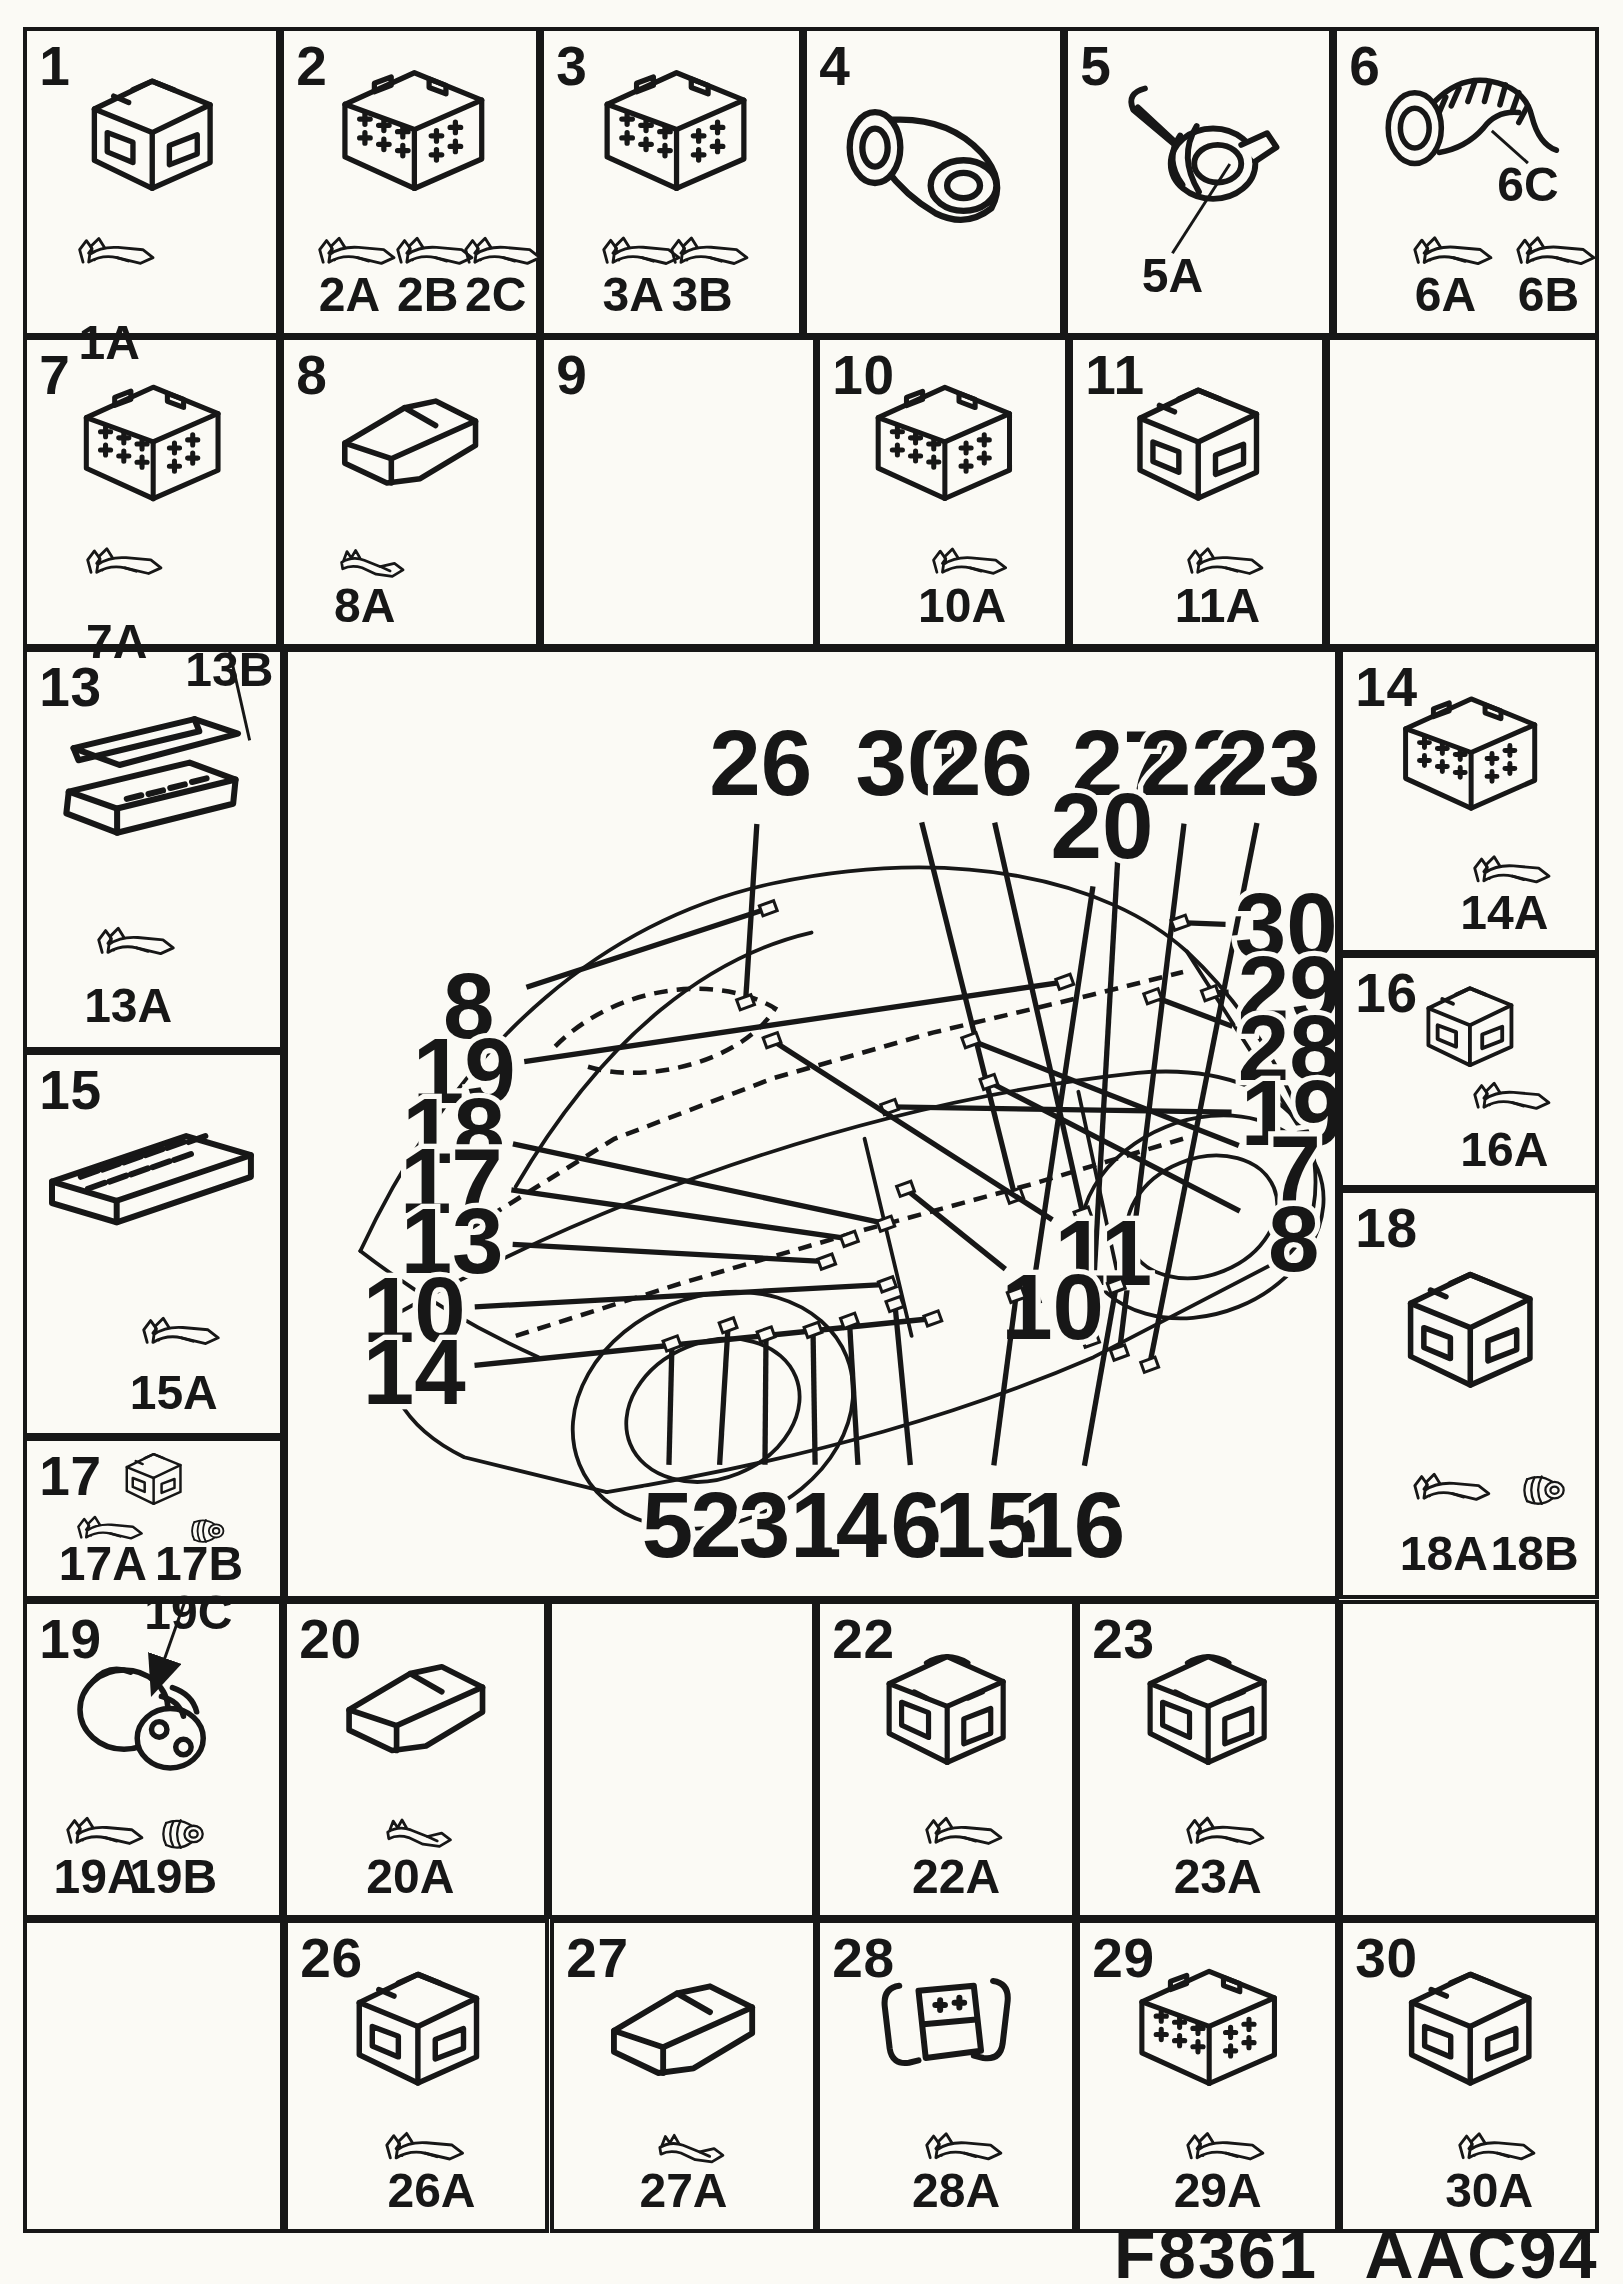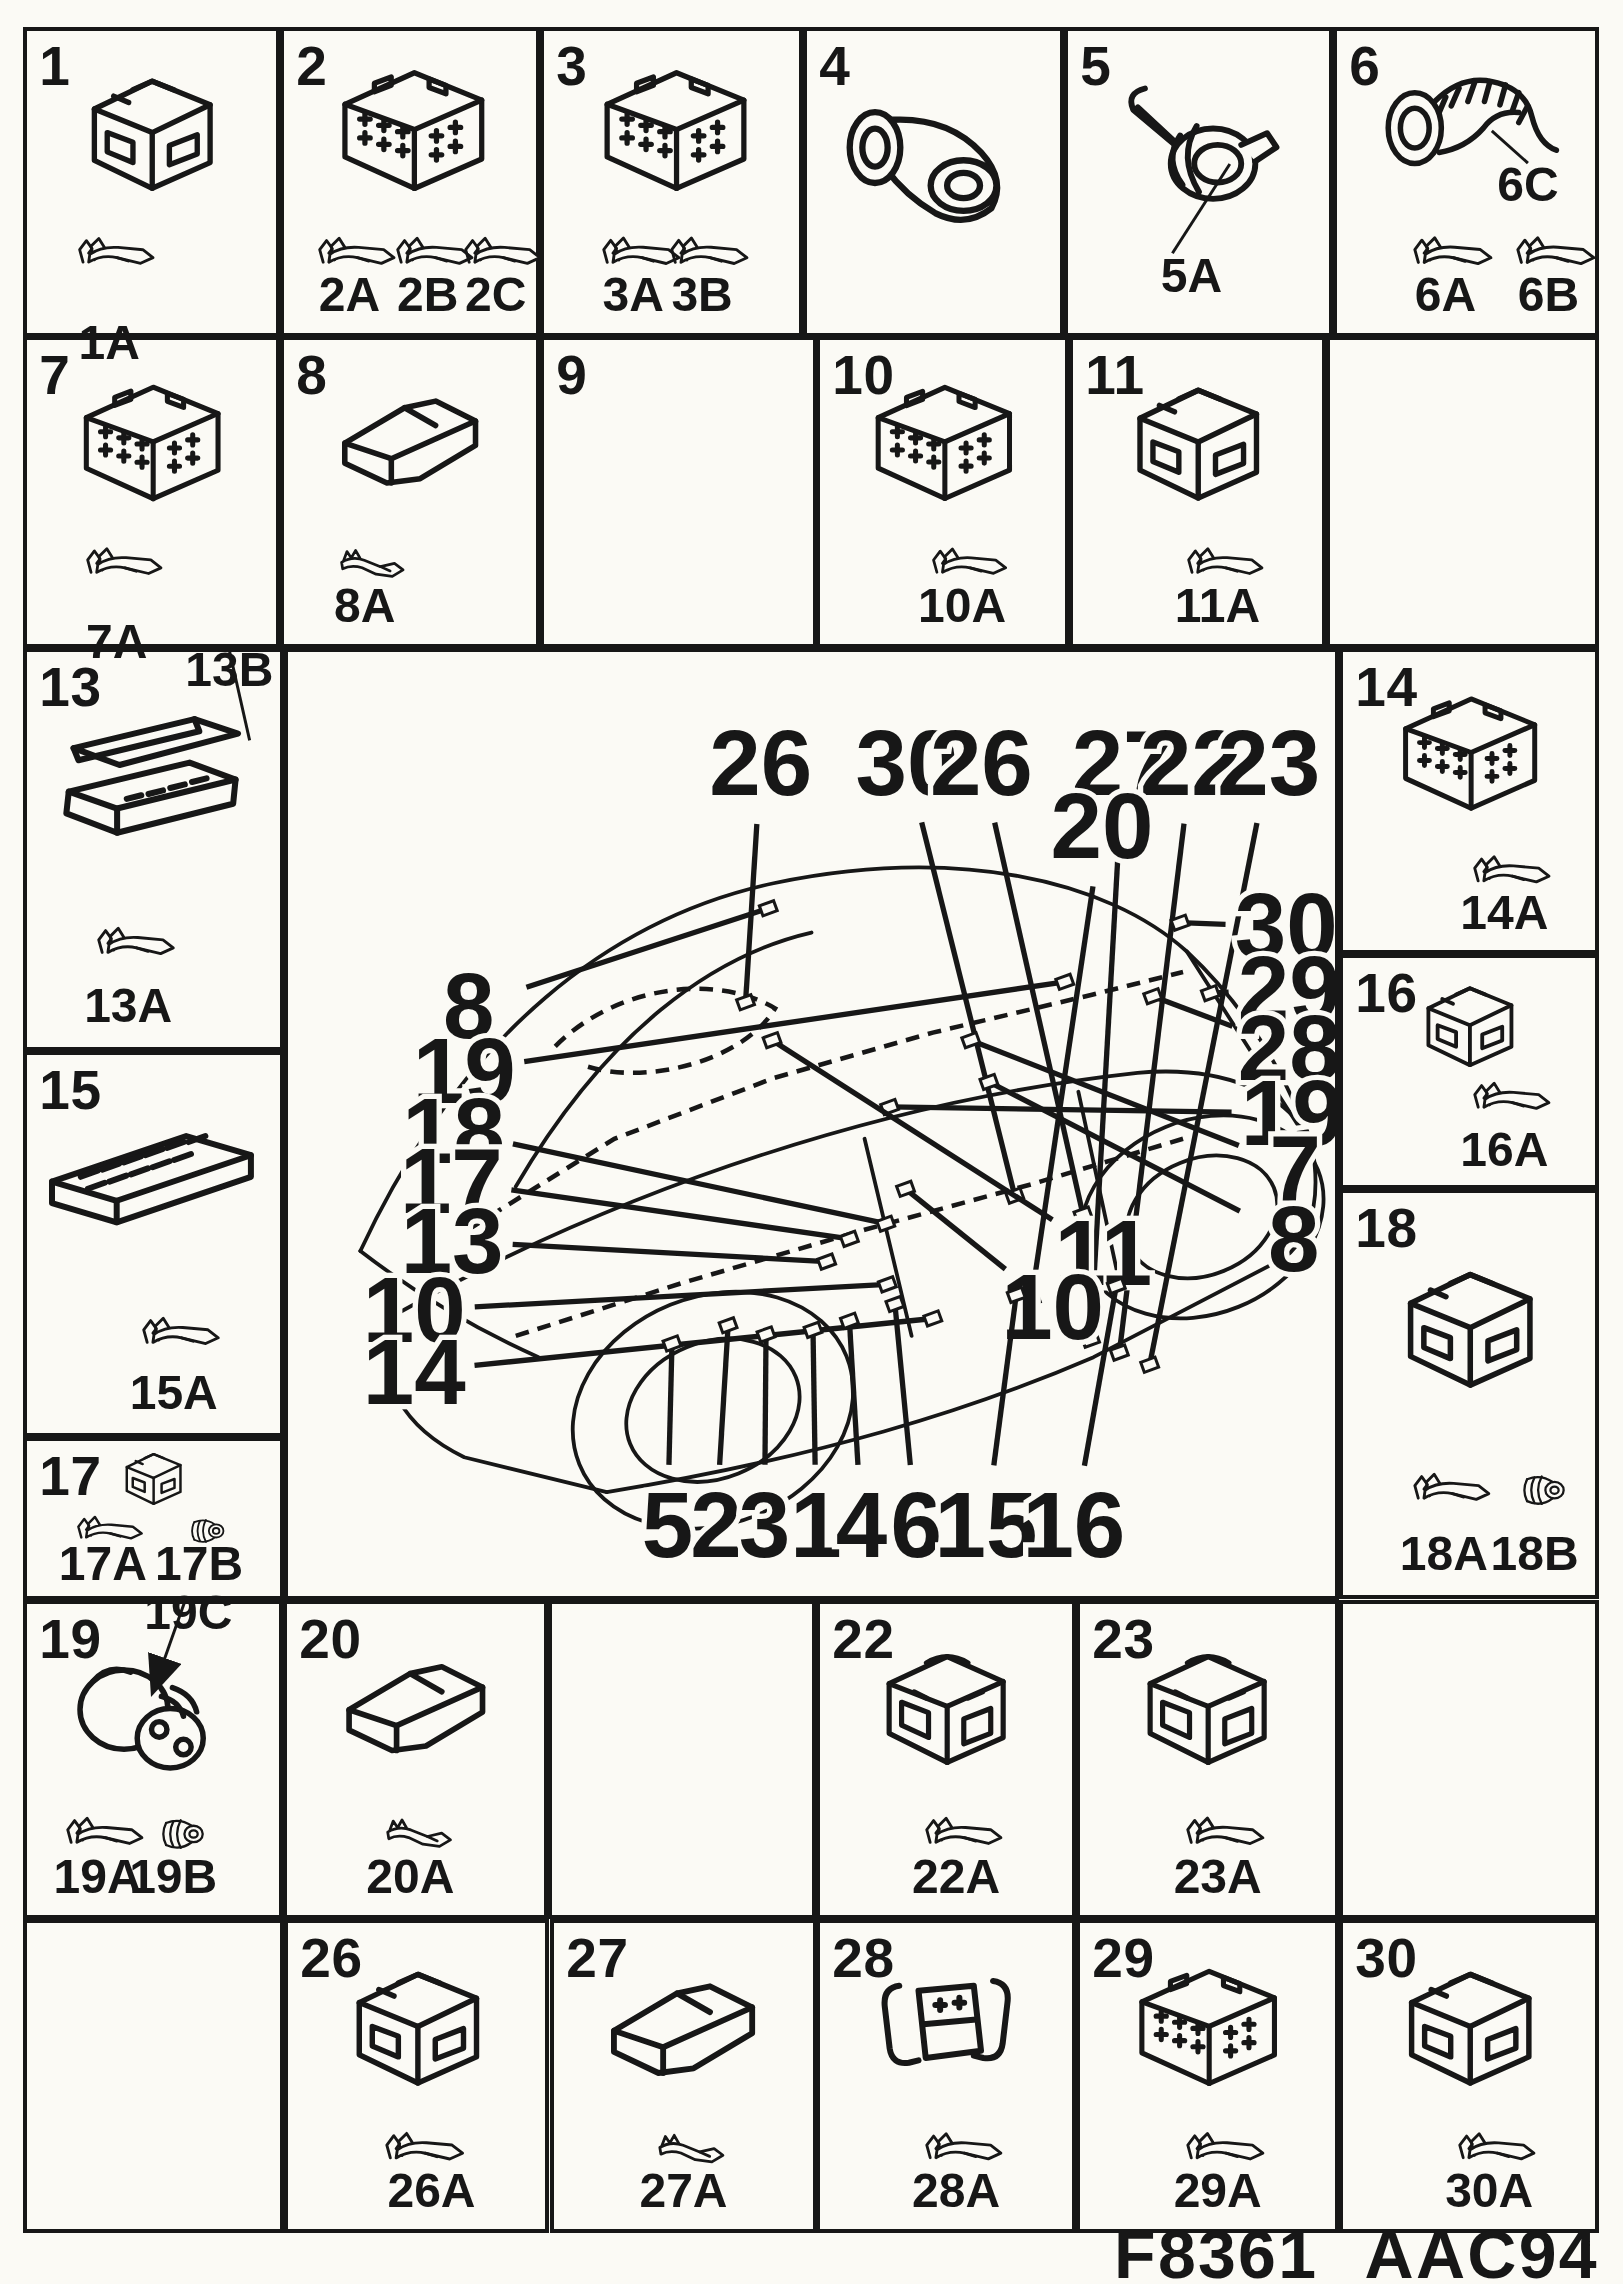--- a/index.html
+++ b/index.html
@@ -193,21 +193,21 @@
         <span class="num">4</span>
         <svg class="icon" style="left:10%;top:16%;width:80%;height:57.99999999999999%" viewBox="0 0 264 227.938" width="202" height="174">
           <use href="#sym-grommet"></use>
         </svg>
       </div>
       <div class="cell" style="left: 1064px; top: 27px; width: 269px; height: 310px;">
         <span class="num">5</span>
         <svg class="icon" style="left:14.000000000000002%;top:10%;width:72%;height:54%" viewBox="0 0 244.797 212.219" width="187" height="162">
           <use href="#sym-boot"></use>
         </svg>
-        <span class="sub" style="left: 40%; top: 90%; margin-left: 19px;">5A</span>
+        <span class="sub" style="left: 40%; top: 90%;">5A</span>
         <svg class="ptr" viewBox="0 0 352 405">
           <line x1="140.8" y1="298.5" x2="218.24" y2="178.2"></line>
         </svg>
       </div>
       <div class="cell" style="left: 1333px; top: 27px; width: 266px; height: 310px;">
         <span class="num">6</span>
         <svg class="icon" style="left:12%;top:8%;width:80%;height:44%" viewBox="0 0 268.797 172.906" width="205" height="132">
           <use href="#sym-tube"></use>
         </svg>
         <span class="sub" style="left: 74%; top: 60%;">6C</span>

